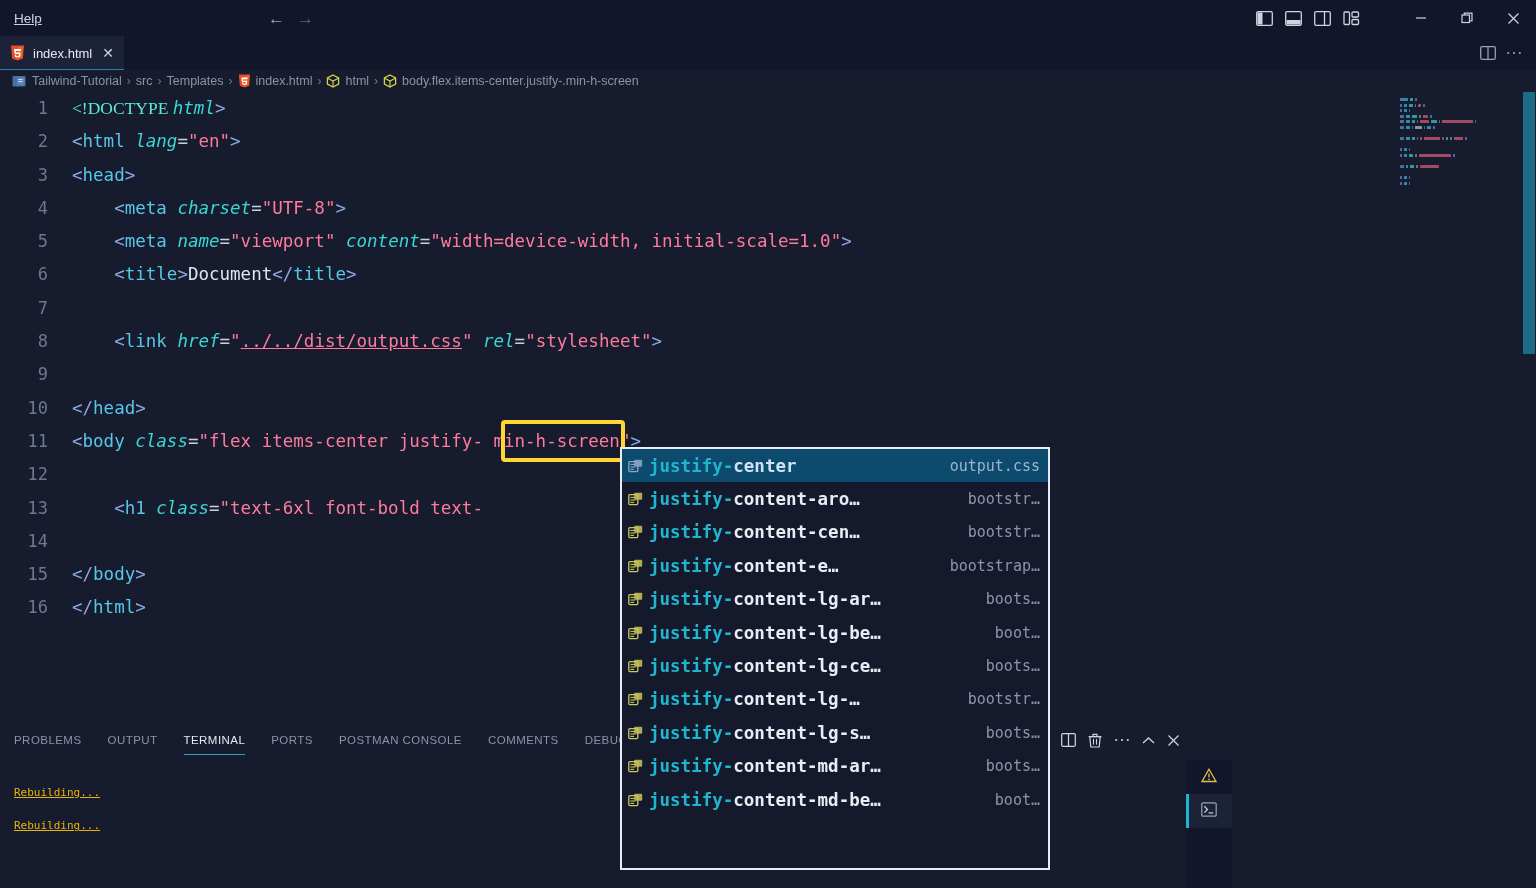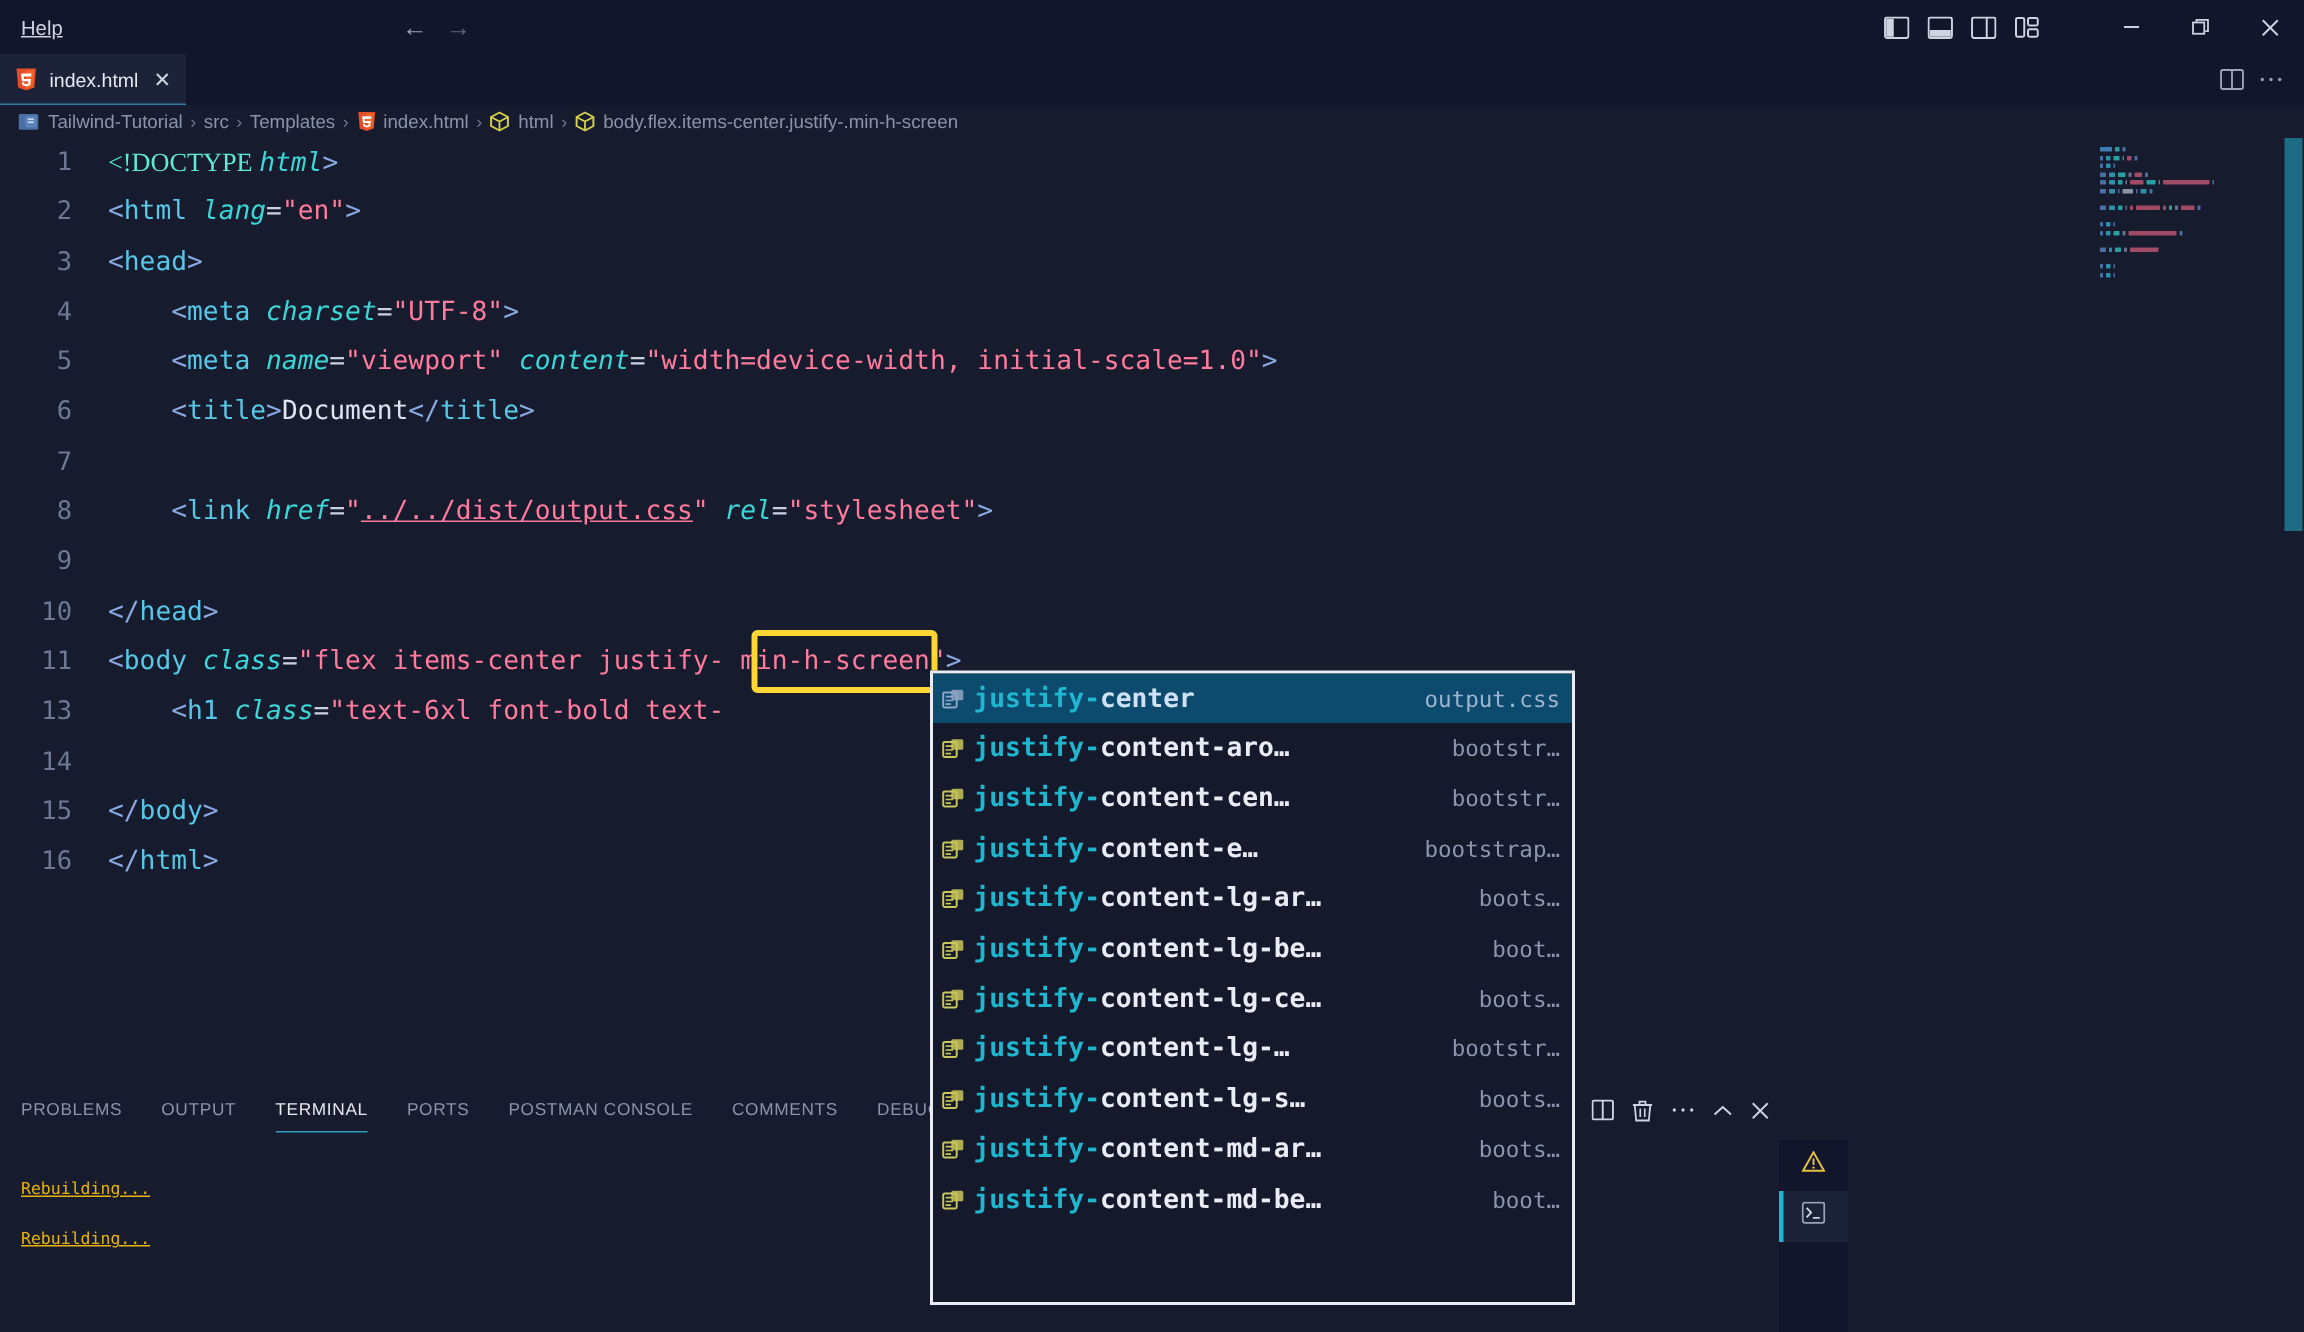--- a/index.html
+++ b/index.html
@@ -355,20 +355,21 @@
         <div class="code-line"><span class="ln">2</span><span class="code-text"><span class="t-punct">&lt;</span><span class="t-tagname">html </span><span class="t-attr">lang</span><span class="t-eq">=</span><span class="t-str">"en"</span><span class="t-punct">&gt;</span></span></div>
         <div class="code-line"><span class="ln">3</span><span class="code-text"><span class="t-punct">&lt;</span><span class="t-tagname">head</span><span class="t-punct">&gt;</span></span></div>
         <div class="code-line"><span class="ln">4</span><span class="code-text"><span class="t-punct">    &lt;</span><span class="t-tagname">meta </span><span class="t-attr">charset</span><span class="t-eq">=</span><span class="t-str">"UTF-8"</span><span class="t-punct">&gt;</span></span></div>
         <div class="code-line"><span class="ln">5</span><span class="code-text"><span class="t-punct">    &lt;</span><span class="t-tagname">meta </span><span class="t-attr">name</span><span class="t-eq">=</span><span class="t-str">"viewport" </span><span class="t-attr">content</span><span class="t-eq">=</span><span class="t-str">"width=device-width, initial-scale=1.0"</span><span class="t-punct">&gt;</span></span></div>
         <div class="code-line"><span class="ln">6</span><span class="code-text"><span class="t-punct">    &lt;</span><span class="t-tagname">title</span><span class="t-punct">&gt;</span><span class="t-text">Document</span><span class="t-punct">&lt;/</span><span class="t-tagname">title</span><span class="t-punct">&gt;</span></span></div>
         <div class="code-line"><span class="ln">7</span><span class="code-text"></span></div>
         <div class="code-line"><span class="ln">8</span><span class="code-text"><span class="t-punct">    &lt;</span><span class="t-tagname">link </span><span class="t-attr">href</span><span class="t-eq">=</span><span class="t-str">"</span><span class="t-link">../../dist/output.css</span><span class="t-str">" </span><span class="t-attr">rel</span><span class="t-eq">=</span><span class="t-str">"stylesheet"</span><span class="t-punct">&gt;</span></span></div>
         <div class="code-line"><span class="ln">9</span><span class="code-text"></span></div>
         <div class="code-line"><span class="ln">10</span><span class="code-text"><span class="t-punct">&lt;/</span><span class="t-tagname">head</span><span class="t-punct">&gt;</span></span></div>
         <div class="code-line"><span class="ln">11</span><span class="code-text"><span class="t-punct">&lt;</span><span class="t-tagname">body </span><span class="t-attr">class</span><span class="t-eq">=</span><span class="t-str">"flex items-center justify- min-h-screen"</span><span class="t-punct">&gt;</span></span></div>
+        <div class="code-line"><span class="ln">12</span><span class="code-text"></span></div>
         <div class="code-line"><span class="ln">13</span><span class="code-text"><span class="t-punct">    &lt;</span><span class="t-tagname">h1 </span><span class="t-attr">class</span><span class="t-eq">=</span><span class="t-str">"text-6xl font-bold text-</span></span></div>
         <div class="code-line"><span class="ln">14</span><span class="code-text"></span></div>
         <div class="code-line"><span class="ln">15</span><span class="code-text"><span class="t-punct">&lt;/</span><span class="t-tagname">body</span><span class="t-punct">&gt;</span></span></div>
         <div class="code-line"><span class="ln">16</span><span class="code-text"><span class="t-punct">&lt;/</span><span class="t-tagname">html</span><span class="t-punct">&gt;</span></span></div>
       </div>
 
     <div class="minimap" id="minimap">
         <div class="mm-line">
           <span class="mm-seg" style="width: 7.8px; background: rgb(63, 127, 184);"></span>
           <span class="mm-seg" style="width: 3.12px; background: rgb(42, 159, 160);"></span>

